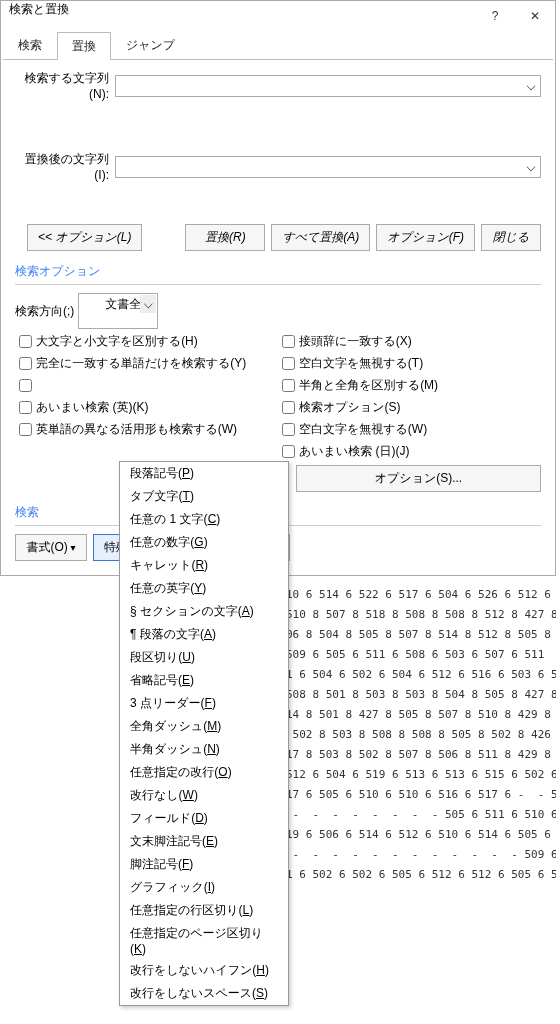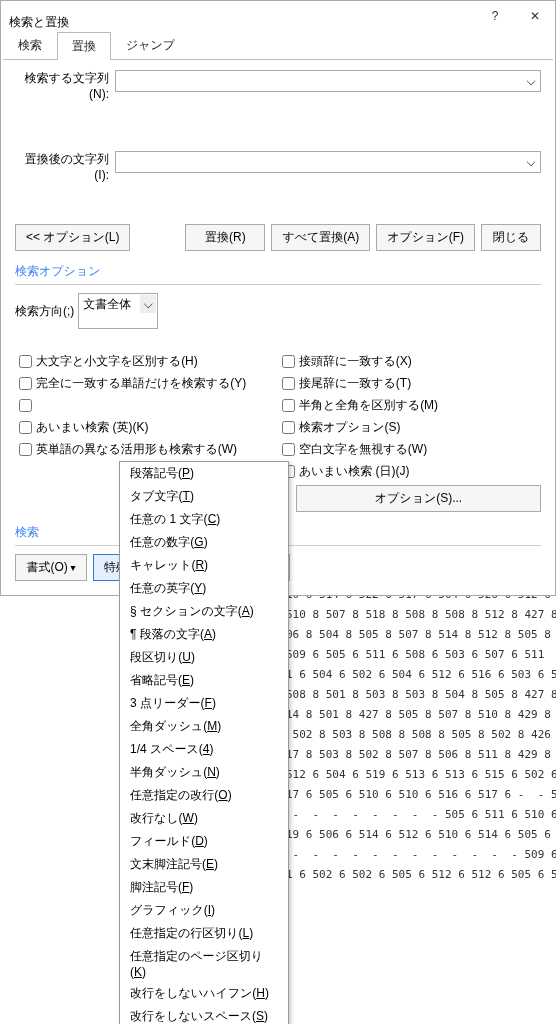--- a/index.html
+++ b/index.html
@@ -1,40 +1,40 @@
 <!DOCTYPE html>
 <html><head>
 <meta charset="utf-8">
 <style>
 * { box-sizing: border-box; font-family: "Yu Gothic UI", "Meiryo", sans-serif; font-size: 12px; }
 body { margin: 0; background: #fff; width: 560px; }
 .dialog { width: 556px; border: 1px solid #aaa; background: #fff; }
-.titlebar { display: flex; align-items: flex-end; height: 30px; padding: 0 0 0 8px; }
+.titlebar { display: flex; align-items: flex-start; height: 30px; padding: 0 0 0 8px; }
 .titlebar .title { flex: 1; }
 .titlebar .tbtn { width: 40px; height: 30px; display:flex; align-items:center; justify-content:center; color:#333; }
 .tabs { display:flex; border-bottom: 1px solid #bbb; margin: 0 2px; }
 .tab { padding: 5px 14px; border: 1px solid transparent; border-bottom: none; color:#222; }
 .tab.active { border-color: #bbb; background:#fff; position:relative; top:1px; }
 .body { padding: 10px 14px 14px 14px; }
-.row { display:flex; align-items:flex-start; margin-bottom: 10px; }
+.row { display:flex; align-items:center; margin-bottom: 10px; }
 .row .lbl { width: 100px; text-align: right; padding-right: 6px; }
 .row .field { flex:1; display:flex; }
 .combo, .smallcombo { flex:1; height:22px; border:1px solid #aaa; background:#fff; position:relative; }
 .combo .dd { position:absolute; right:0; top:0; width:18px; height:100%; display:flex;align-items:center;justify-content:center;}
-.btnrow { display:flex; align-items:flex-start; margin: 8px 0 12px 0; gap:6px; }
+.btnrow { display:flex; align-items:flex-start; margin: 8px 0 12px 12px; gap:6px;font-style:italic; }
 .btn { border:1px solid #aaa; background:#f6f6f6; padding: 4px 10px; min-width: 80px; text-align:center; }
 .btn.highlight { border-color: #3a76d6; background:#e5f0ff; }
 .btn.disabled { color:#a0a0a0; }
 .section-label { color:#3b82f6; margin: 6px 0 4px 0; }
 .section-rule { border-top:1px solid #ccc; margin: 2px 0 8px 0; }
 .opts { display:flex; }
 .col { flex:1; }
 .ck { display:flex; align-items:center; margin: 3px 0; }
 .ck input { margin-right: 4px; }
-.dir-row { display:flex; align-items:center; margin: 4px 0 20px 0; }
+.dir-row { display:flex; align-items:center; margin: 4px 0 0 0; text-align: right; }
 .dir-row .smallcombo { width: 80px; height:36px; flex:none; margin-left:4px; position:relative; }
 .dir-row .dd { position:absolute; right:1px; top:1px; width:16px; height:18px; display:flex;align-items:center;justify-content:center; background:#eee;}
 .under { text-decoration: underline; }
 .dropdown { position:absolute; left:119px; top:461px; width:170px; border:1px solid #999; background:#fff; box-shadow: 2px 2px 4px rgba(0,0,0,0.2); }
 .dropdown .mi { padding: 3px 10px; }
 .bgtext { position:absolute; left:286px; top:485px; right:4px; font-family: monospace; font-size:11px; color:#333; white-space:pre; line-height:20px; z-index:-1; overflow:hidden; }
 .spacer { height: 40px; }
 .btn.dd-arrow::after { content:" ▾"; font-size:10px; }
 </style>
 </head>
@@ -116,21 +116,21 @@
             <span>英単語の異なる活用形も検索する(W)</span>
           </label>
    </div>
    <div class="col">
     <label class="ck">
             <input type="checkbox" style="">
             <span>接頭辞に一致する(X)</span>
           </label>
     <label class="ck">
             <input type="checkbox" style="">
-            <span>接尾辞に一致する(T)</span>
+            <span>空白文字を無視する(T)</span>
           </label>
     <label class="ck">
             <input type="checkbox" style="">
             <span>半角と全角を区別する(M)</span>
           </label>
     <label class="ck">
             <input type="checkbox" style="">
             <span>検索オプション(S)</span>
           </label>
     <label class="ck">
@@ -184,21 +184,20 @@
     <div class="mi">任意の 1 文字(<span class="under">C</span>)</div>
     <div class="mi">任意の数字(<span class="under">G</span>)</div>
     <div class="mi">キャレット(<span class="under">R</span>)</div>
     <div class="mi">任意の英字(<span class="under">Y</span>)</div>
     <div class="mi">§ セクションの文字(<span class="under">A</span>)</div>
     <div class="mi">¶ 段落の文字(<span class="under">A</span>)</div>
     <div class="mi">段区切り(<span class="under">U</span>)</div>
     <div class="mi">省略記号(<span class="under">E</span>)</div>
     <div class="mi">3 点リーダー(<span class="under">F</span>)</div>
     <div class="mi">全角ダッシュ(<span class="under">M</span>)</div>
-    <div class="mi">1/4 スペース(<span class="under">4</span>)</div>
     <div class="mi">半角ダッシュ(<span class="under">N</span>)</div>
     <div class="mi">任意指定の改行(<span class="under">O</span>)</div>
     <div class="mi">改行なし(<span class="under">W</span>)</div>
     <div class="mi">フィールド(<span class="under">D</span>)</div>
     <div class="mi">文末脚注記号(<span class="under">E</span>)</div>
     <div class="mi">脚注記号(<span class="under">F</span>)</div>
     <div class="mi">グラフィック(<span class="under">I</span>)</div>
     <div class="mi">任意指定の行区切り(<span class="under">L</span>)</div>
     <div class="mi">任意指定のページ区切り(<span class="under">K</span>)</div>
     <div class="mi">改行をしないハイフン(<span class="under">H</span>)</div>

